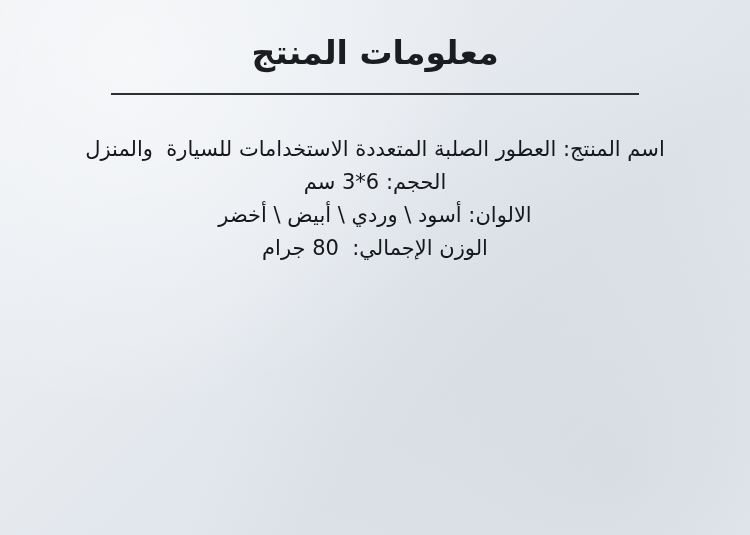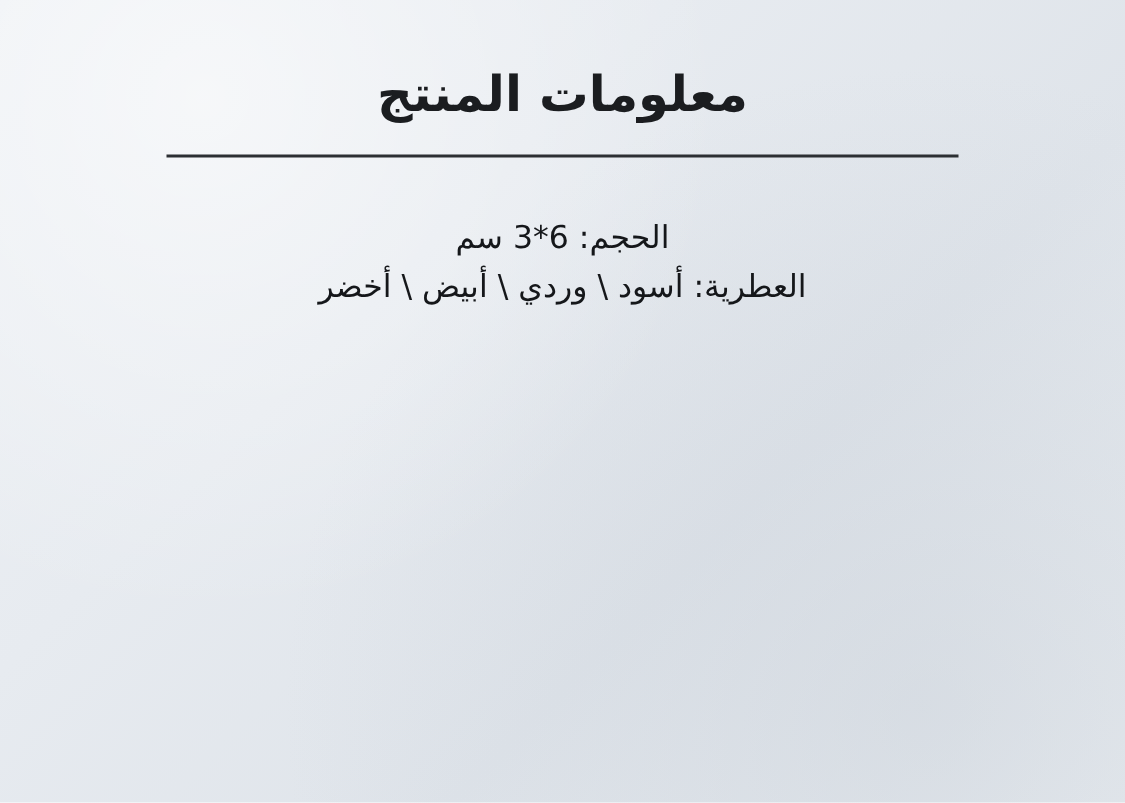--- a/index.html
+++ b/index.html
@@ -26,21 +26,21 @@
     content: "";
     position: absolute;
     inset: 0;
     background:
       radial-gradient(circle at 18% 12%, rgba(255,255,255,0.55) 0%, rgba(255,255,255,0) 45%),
       radial-gradient(circle at 82% 88%, rgba(190,198,208,0.35) 0%, rgba(255,255,255,0) 55%);
     pointer-events: none;
   }
   .title {
     position: relative;
-    margin-top: 43px;
+    margin-top: 33px;
     font-size: 33px;
     font-weight: bold;
     color: #1b1d20;
     letter-spacing: 0px;
     text-align: center;
     direction: rtl;
   }
   .divider {
     position: relative;
     margin-top: 21px;
@@ -70,17 +70,19 @@
 </head>
 <body>
 
 <div class="page">
 
   <div class="title">معلومات المنتج</div>
 
   <div class="divider"></div>
 
   <div class="content">
+    <div class="line wrap2">اسم المنتج: العطور الصلبة المتعددة الاستخدامات للسيارة  والمنزل</div>
     <div class="line">الحجم: 6*3 سم</div>
-    <div class="line">العطرية: أسود \ وردي \ أبيض \ أخضر</div>
+    <div class="line">الالوان: أسود \ وردي \ أبيض \ أخضر</div>
+    <div class="line">الوزن الإجمالي:  80 جرام</div>
   </div>
 
 </div>
 
 </body></html>

